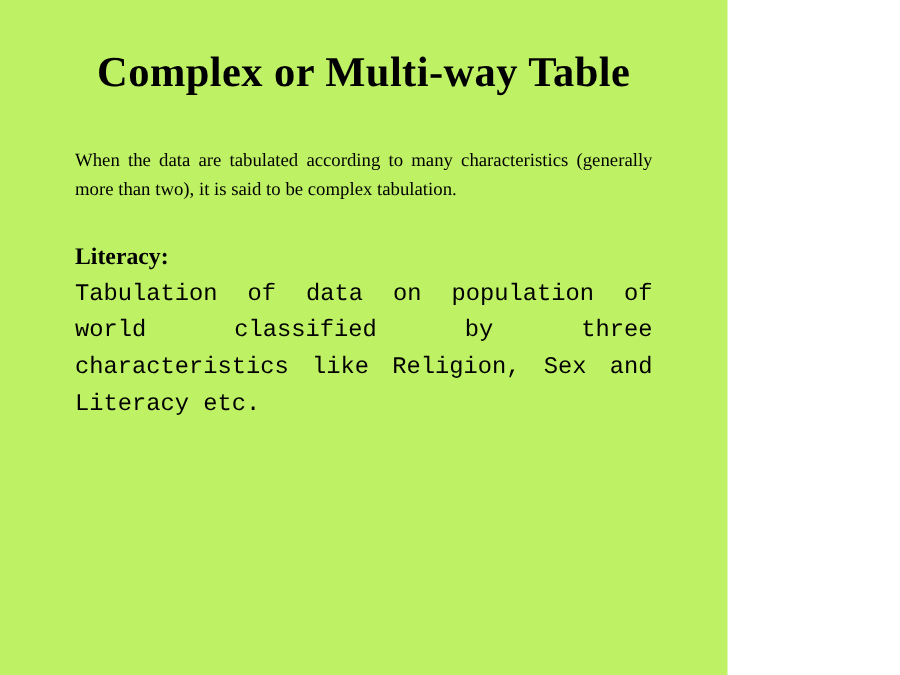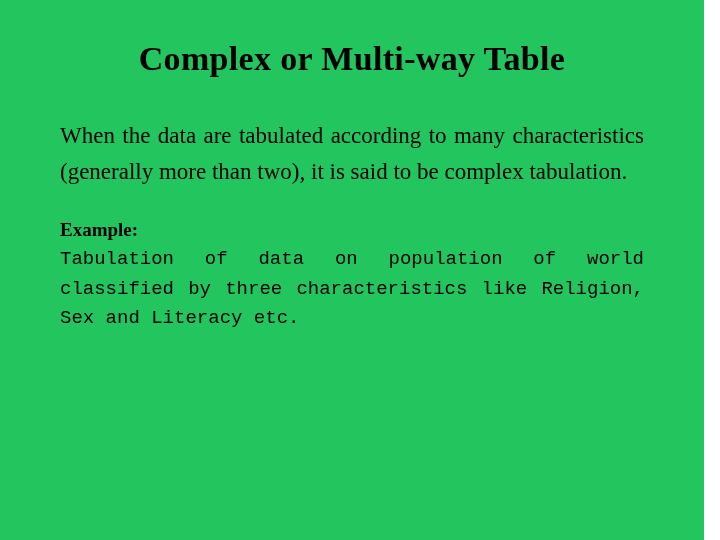--- a/index.html
+++ b/index.html
@@ -13,37 +13,37 @@
       height: 540px;
       background-color: #ffffff;
       font-family: 'Times New Roman', Times, serif;
       display: flex;
       align-items: flex-start;
       justify-content: flex-start;
       overflow: hidden;
     }
 
     .page-container {
-      width: 704px;
+      width: 582px;
       height: 540px;
       padding: 40px 60px 40px 60px;
-      background: #22c55e;
+      background: #bef264;
     }
 
     .title {
       font-size: 34px;
       font-weight: bold;
       text-align: center;
       margin-bottom: 40px;
       color: #000000;
       letter-spacing: 0.01em;
     }
 
     .body-text {
-      font-size: 23px;
+      font-size: 15px;
       color: #000000;
       line-height: 1.55;
       text-align: justify;
       margin-bottom: 30px;
     }
 
     .example-label {
       font-size: 19px;
       font-weight: bold;
       color: #000000;
@@ -59,16 +59,16 @@
     }
   </style>
 </head>
 <body>
 
 <div class="page-container">
   <h1 class="title">Complex or Multi-way Table</h1>
 
   <p class="body-text">When  the  data  are  tabulated  according  to many characteristics (generally more than two), it is said to be complex tabulation.</p>
 
-  <p class="example-label">Example:</p>
+  <p class="example-label">Literacy:</p>
 
   <p class="example-text">Tabulation of data on population of world classified by three characteristics like Religion, Sex and Literacy etc.</p>
 </div>
 
 </body></html>

